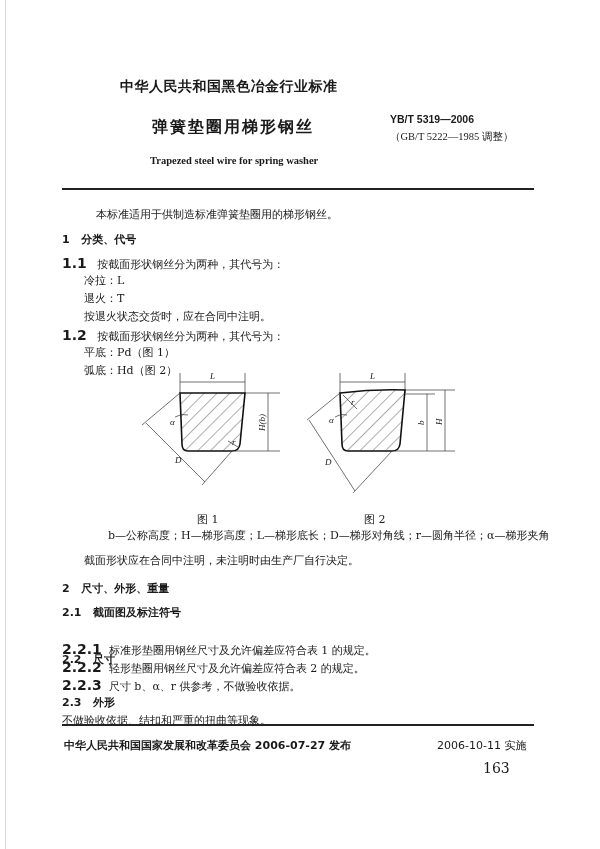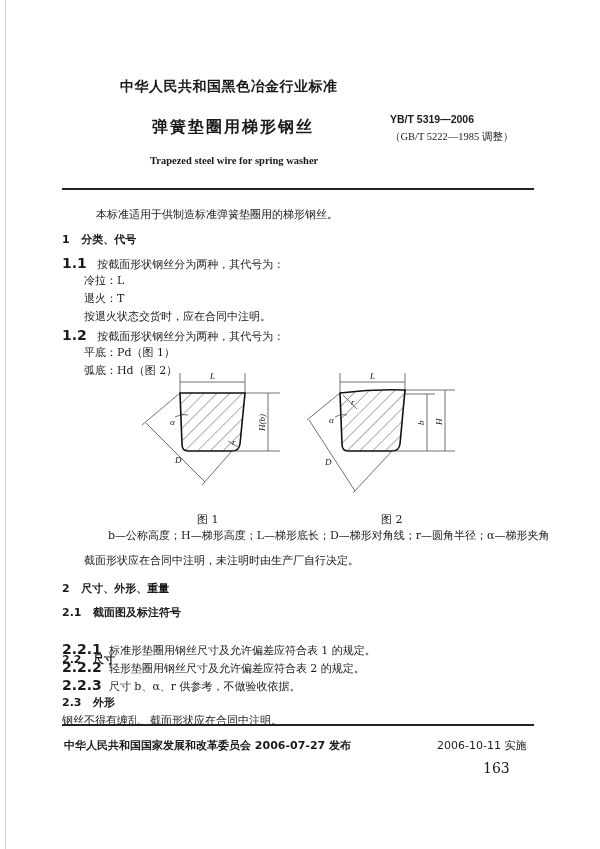--- a/index.html
+++ b/index.html
@@ -111,21 +111,21 @@
   <line x1="87" y1="86" x2="48" y2="128" stroke="#333" stroke-width="0.7"></line>
   <line x1="4" y1="55" x2="50" y2="126" stroke="#333" stroke-width="0.7"></line>
   <text x="20" y="100">D</text>
   <path d="M30,52 Q36,48 42,50" fill="none" stroke="#333" stroke-width="0.7"></path>
   <text x="24" y="58">α</text>
   <line x1="38" y1="30" x2="52" y2="44" stroke="#333" stroke-width="0.7"></line>
   <text x="46" y="40">r</text>
 </svg>
 
 <div class="abs fig-label" style="left:197px; top:512px;">图 1</div>
-<div class="abs fig-label" style="left:381px; top:512px;">图 2</div>
+<div class="abs fig-label" style="left:364px; top:512px;">图 2</div>
 <div class="abs legend">b—公称高度；H—梯形高度；L—梯形底长；D—梯形对角线；r—圆角半径；α—梯形夹角</div>
 
 <div class="abs p" style="left:84px; top:553px;">截面形状应在合同中注明，未注明时由生产厂自行决定。</div>
 
 <div class="abs h" style="left:62px; top:581px;">
   <span>2</span>&nbsp;&nbsp;&nbsp;<span>尺寸、外形、重量</span>
 </div>
 <div class="abs h" style="left:62px; top:605px;">
   <span>2.1</span>&nbsp;&nbsp;&nbsp;<span>截面图及标注符号</span>
 </div>
@@ -137,18 +137,18 @@
 </div>
 <div class="abs p" style="left:62px; top:659px;">
   <span class="num">2.2.2</span>&nbsp;&nbsp;<span>轻形垫圈用钢丝尺寸及允许偏差应符合表 2 的规定。</span>
 </div>
 <div class="abs p" style="left:62px; top:677px;">
   <span class="num">2.2.3</span>&nbsp;&nbsp;<span>尺寸 b、α、r 供参考，不做验收依据。</span>
 </div>
 <div class="abs h" style="left:62px; top:695px;">
   <span>2.3</span>&nbsp;&nbsp;&nbsp;<span>外形</span>
 </div>
-<div class="abs p" style="left:62px; top:713px;">钢丝不得有缠乱、截面形状应在合同中注明。</div>
+<div class="abs p" style="left:62px; top:713px;">不做验收依据、结扣和严重的扭曲等现象。</div>
 
 <div class="hr-bot"></div>
 <div class="abs footer-left">中华人民共和国国家发展和改革委员会 2006-07-27 发布</div>
 <div class="abs footer-right">2006-10-11 实施</div>
 <div class="abs page-no">163</div>
 
 </body></html>

